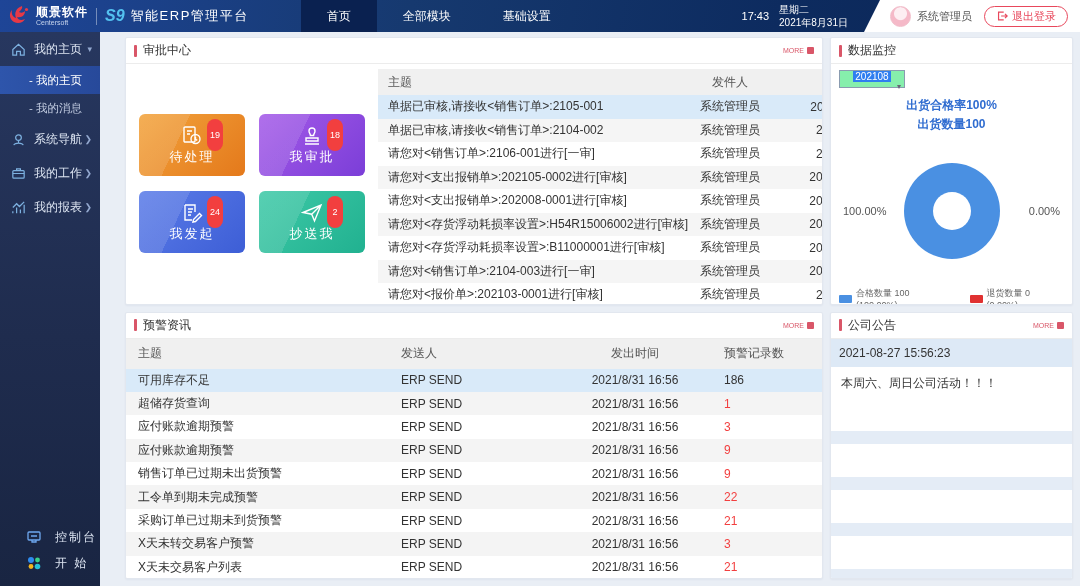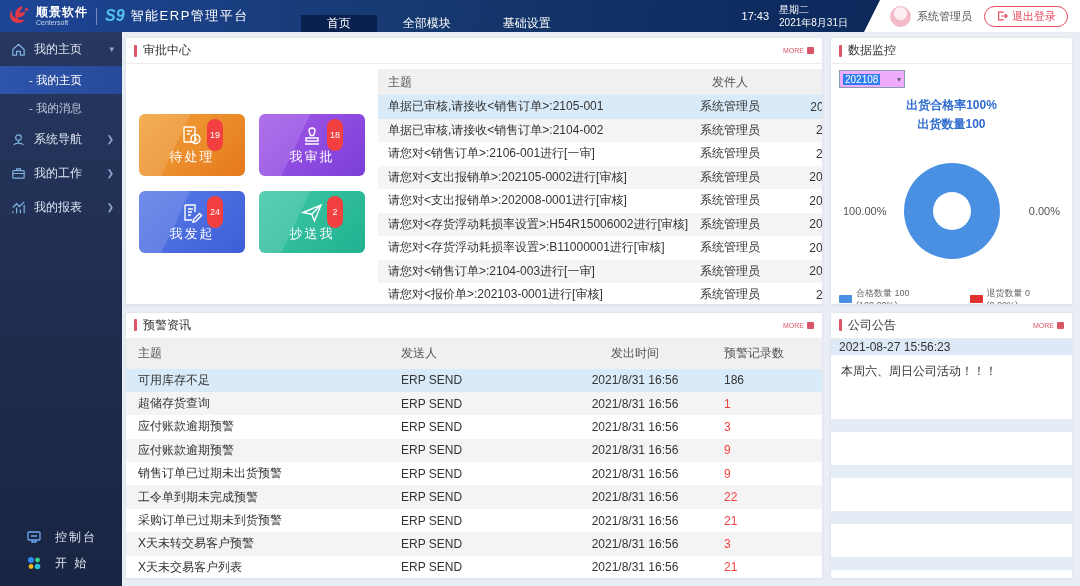--- a/index.html
+++ b/index.html
@@ -9,37 +9,37 @@
   .topbar { position:absolute; top:0; left:0; right:0; height:32px; display:flex; align-items:center;
     background:linear-gradient(100deg,#1e4597 0%,#16396f 38%,#0d2b5f 72%,#0b2756 100%); color:#fff; z-index:5; }
   .logo-wrap { display:flex; align-items:center; padding-left:8px; }
   .logo-swirl { width:24px; height:24px; margin-right:4px; }
   .logo-text { line-height:1.05; }
   .logo-cn { font-size:12px; font-weight:bold; letter-spacing:1px; }
   .logo-en { font-size:7px; color:#c7d4ec; }
   .logo-divider { width:1px; height:17px; background:rgba(255,255,255,.4); margin:0 8px; }
   .s9 { font-size:16px; font-weight:bold; font-style:italic; color:#53c1f0; margin-right:6px; }
   .product-name { font-size:13px; letter-spacing:1.5px; }
-  .topnav { display:flex; height:100%; margin-left:52px;align-items:flex-end; }
+  .topnav { display:flex; height:100%; margin-left:52px; }
   .topnav-item { padding:0 26px; display:flex; align-items:center; font-size:12px; cursor:pointer; }
   .topnav-item.active { background:#0a2150; }
   .top-right { margin-left:auto; display:flex; align-items:center; height:100%; }
   .clock { font-size:11px; margin-right:10px; }
   .datebox { font-size:10px; line-height:1.3; margin-right:16px; }
   .user-section { height:100%; background:#fff; display:flex; align-items:center; padding:0 12px 0 26px;
     clip-path:polygon(16px 0,100% 0,100% 100%,0 100%); }
   .avatar { width:21px; height:21px; border-radius:50%; border:1px solid #f0bcc9;
     background:radial-gradient(circle at 50% 35%,#fdeef2 0 6px,#f5b9c8 7px); margin-right:6px; }
   .user-name { font-size:11px; color:#555; margin-right:12px; }
   .logout-btn { display:flex; align-items:center; gap:4px; border:1px solid #e8485c; color:#e8485c;
     border-radius:12px; padding:2px 11px; font-size:11px; background:#fff; cursor:pointer; }
   .logout-icon { width:12px; height:12px; }
 
   
-  .sidebar { position:absolute; top:32px; left:0; width:122px; bottom:0; color:#dde5f2;
+  .sidebar { position:absolute; top:32px; left:0; width:100px; bottom:0; color:#dde5f2;
     background:linear-gradient(180deg,#27375f 0%,#1f2c4e 55%,#192542 100%); display:flex; flex-direction:column; }
   .side-item { height:34px; display:flex; align-items:center; padding:0 8px 0 10px; font-size:12px; cursor:pointer; }
   .side-icon { width:17px; height:17px; margin-right:7px; flex:0 0 17px; }
   .side-icon svg { width:100%; height:100%; }
   .side-chevron { margin-left:auto; font-size:9px; color:#93a8cf; }
   .side-sub { height:28px; display:flex; align-items:center; padding-left:29px; font-size:11.5px; color:#c3cde2; cursor:pointer; }
   .side-sub.active { background:linear-gradient(90deg,#2e55ab,#27499a); color:#fff; }
   .side-footer { margin-top:auto; padding-bottom:10px; }
   .footer-item { height:26px; display:flex; align-items:center; padding-left:26px; font-size:12px; gap:13px; cursor:pointer; letter-spacing:2px; }
   .footer-icon { width:16px; height:16px; }
@@ -72,22 +72,22 @@
   .atable-header { display:flex; background:#f0f0f0; color:#555; height:26px; align-items:center; margin-right:9px; }
   .atable-rows .atable-row { display:flex; height:23.5px; align-items:center; color:#333; margin-right:9px; cursor:pointer;gap:12px; }
   .atable-rows .atable-row:nth-child(even) { background:#f5f5f5; }
   .atable-rows .atable-row.selected { background:#d9eaf9; }
   .col-subject { flex:1; padding-left:10px; white-space:nowrap; overflow:hidden; }
   .col-sender { flex:0 0 84px; }
   .col-time { flex:0 0 112px; text-align:right; padding-right:12px; }
 
   
   .monitor-body { flex:1; position:relative; padding:6px 8px 4px; display:flex; flex-direction:column; }
-  .period-select { width:66px; height:18px; border:1px solid #8a9bb0; background:#f0abfc; display:flex;
-    align-items:center; font-size:10px; padding:0 3px; cursor:pointer; }
+  .period-select { width:66px; height:18px; border:1px solid #8a9bb0; background:#86efac; display:flex;
+    align-items:center; font-size:10px; padding:0 3px; cursor:pointer;flex-direction:column; }
   .period-value { background:#2f7ef0; color:#fff; padding:0 2px; }
   .select-arrow { margin-left:auto; color:#667; font-size:8px; }
   .rate-text { text-align:center; color:#2f6cd0; font-size:12px; font-weight:bold; line-height:1.55; margin-top:8px; }
   .donut-area { position:relative; height:148px; margin-top:4px; }
   .donut { position:absolute; left:50%; top:50%; transform:translate(-50%,-50%); width:96px; height:96px;
     border-radius:50%; }
   .donut::after { content:""; position:absolute; left:50%; top:50%; transform:translate(-50%,-50%);
     width:38px; height:38px; border-radius:50%; background:#fff; }
   .pct-label { position:absolute; top:50%; transform:translateY(-50%); font-size:11px; color:#555; }
   .pct-left { left:4px; } .pct-right { right:4px; }
@@ -102,21 +102,21 @@
   .wtable-row:nth-child(even) { background:#f4f4f4; }
   .wtable-row.selected { background:#d9eaf9; }
   .wcol-subject { flex:1; padding-left:12px; white-space:nowrap; overflow:hidden; }
   .wcol-sender { flex:0 0 145px; }
   .wcol-time { flex:0 0 178px; text-align:center; }
   .wcol-count { flex:0 0 98px; text-align:left; }
   .count-red { color:#f23f3f; }
 
   
   .ann-body { flex:1; font-size:12px; overflow:hidden; }
-  .ann-time { background:#dde9f6; height:16px; display:flex; align-items:center; padding-left:8px; color:#333; }
+  .ann-time { background:#dde9f6; height:28px; display:flex; align-items:center; padding-left:8px; color:#333; }
   .ann-content { padding:8px 10px 0; color:#333; height:30px; }
   .ann-slot { height:13px; background:#e4ecf6; margin-top:33px; }
   .ann-slot:first-of-type { margin-top:34px; }
 </style>
 </head>
 <body>
 
 <div class="topbar">
   <div class="logo-wrap">
     <svg class="logo-swirl" viewBox="0 0 24 24">

